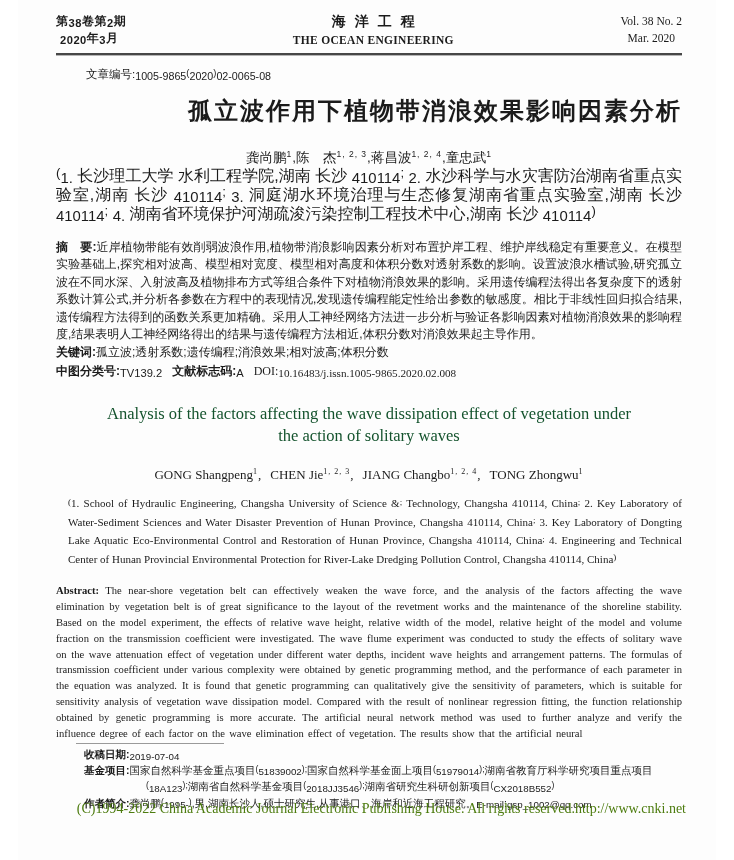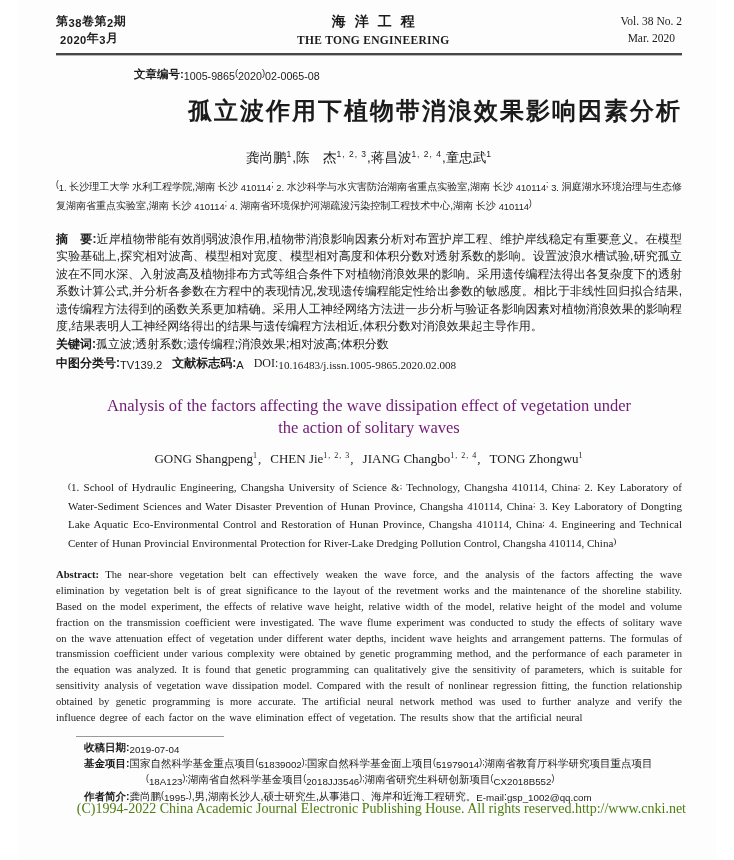--- a/index.html
+++ b/index.html
@@ -18,48 +18,48 @@
   .journal-header { display:flex; justify-content:space-between; align-items:flex-start; padding-top:13px; }
   .jh-left  { font-size:12px; font-weight:bold; line-height:17px; letter-spacing:0.5px; }
   .jh-left .l2 { padding-left:4px; }
   .jh-center { text-align:center; }
   .jh-center .cn { font-size:14px; font-weight:bold; letter-spacing:9px; margin-right:-9px; }
   .jh-center .en { font-family:"Liberation Serif", serif; font-size:11.5px; font-weight:bold; margin-top:3px; letter-spacing:0.3px; }
   .jh-right { font-family:"Liberation Serif", serif; font-size:11.5px; line-height:17px; text-align:center; }
   .header-rule { height:2px; background:#474747; border-bottom:1px solid #b5b5b5; margin-top:6px; }
 
   .article-id { margin-top:11px; padding-left:30px; font-size:11.5px; }
-  .article-id .label { font-weight:bold;margin-left:48px; }
+  .article-id .label { font-weight:normal; }
 
   
   .title-cn { margin-top:13px; text-align:right; font-size:24px; font-weight:bold; letter-spacing:2px; }
   .authors-cn { margin-top:21px; text-align:center; font-size:13.5px; }
   sup { font-size:8.5px; letter-spacing:1px; }
-  .affil-cn { margin-top:11px; font-size:10px; line-height:18px; text-align:justify; }
+  .affil-cn { font-size:16px; line-height:18px; text-align:justify; }
   .abstract-cn { margin-top:15px; font-size:12px; line-height:17.5px; text-align:justify; }
   .abstract-cn .label { font-weight:bold; }
   .keywords { font-size:12px; line-height:17.5px; text-align:justify; }
   .keywords .label { font-weight:bold; }
   .clc-line { margin-top:2px; font-size:12px; display:flex; gap:10px; align-items:baseline; }
   .clc-line .label { font-weight:bold; }
   .clc-line .doi-label, .clc-line .doi-value { font-family:"Liberation Serif", serif; }
 
   
   .title-en { margin:23px auto 0 auto; width:530px; text-align:center;
-              font-family:"Liberation Serif", serif; font-size:16.5px; line-height:22px; color:#701a75; }
-  .authors-en { margin-top:12px; text-align:center; font-family:"Liberation Serif", serif; font-size:13px; }
+              font-family:"Liberation Serif", serif; font-size:16.5px; line-height:22px; color:#14532d; }
+  .authors-en { margin-top:20px; text-align:center; font-family:"Liberation Serif", serif; font-size:13px; }
   .authors-en .sep { margin-right:9px; }
   .authors-en sup { font-size:8px; }
   .affil-en { margin-top:12px; font-family:"Liberation Serif", serif; font-size:11px; line-height:17.5px; text-align:justify;margin-left:12px; }
   .abstract-en { margin-top:14px; font-family:"Liberation Serif", serif; font-size:10.6px; line-height:15.8px;
                  text-align:justify; word-spacing:1.5px; }
   .abstract-en .label { font-weight:bold; }
 
   
-  .footnote { margin-top:11px; font-size:10.5px; line-height:15.5px; }
+  .footnote { margin-top:2px; font-size:10.5px; line-height:15.5px; }
   .footnote-rule { width:148px; height:1px; background:#9a9a9a; margin-left:20px; margin-bottom:3px; }
   .fn-item { padding-left:28px; }
   .fn-item .label { font-weight:bold; }
   .fn-fund { padding-left:90px; text-indent:-62px; }
 
   
   .page-footer { position:absolute; left:38px; right:30px; top:801px; display:flex;
                  justify-content:flex-end; font-family:"Liberation Serif", serif;
                  font-size:14px; color:#4d7c0f; }
 </style>
@@ -69,21 +69,21 @@
 <div class="page">
   <div class="content">
 
     <div class="journal-header">
       <div class="jh-left">
         <div>第<span class="lo">38</span>卷第<span class="lo">2</span>期</div>
         <div class="l2"><span class="lo">2020</span>年<span class="lo">3</span>月</div>
       </div>
       <div class="jh-center">
         <div class="cn">海洋工程</div>
-        <div class="en">THE TONG ENGINEERING</div>
+        <div class="en">THE OCEAN ENGINEERING</div>
       </div>
       <div class="jh-right">
         <div>Vol. 38 No. 2</div>
         <div>Mar. 2020</div>
       </div>
     </div>
 
     <div class="header-rule"></div>
 
     <div class="article-id">

